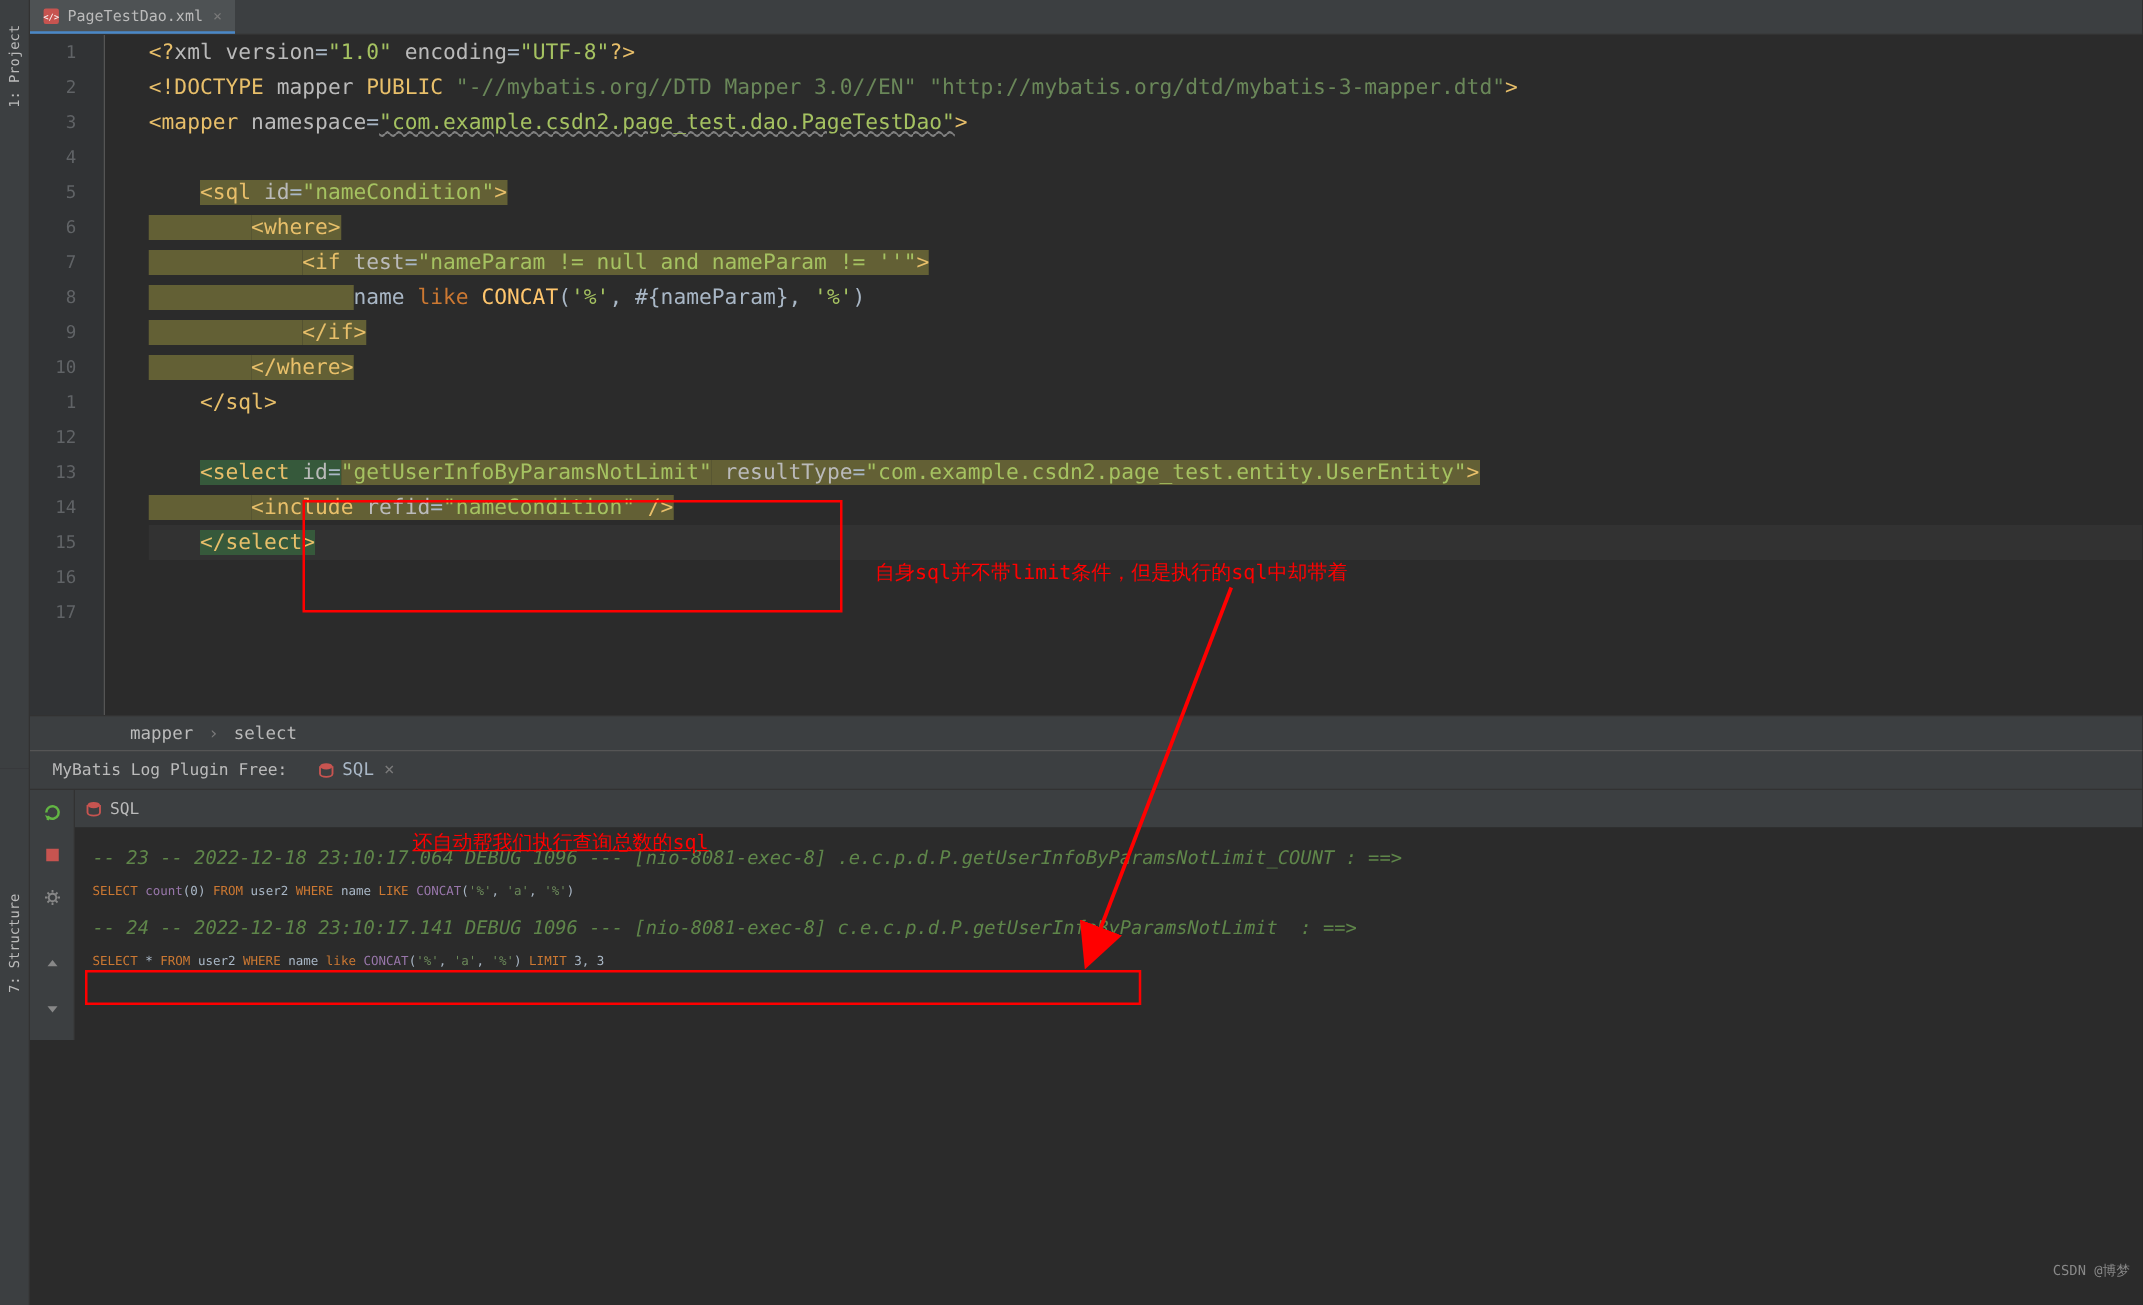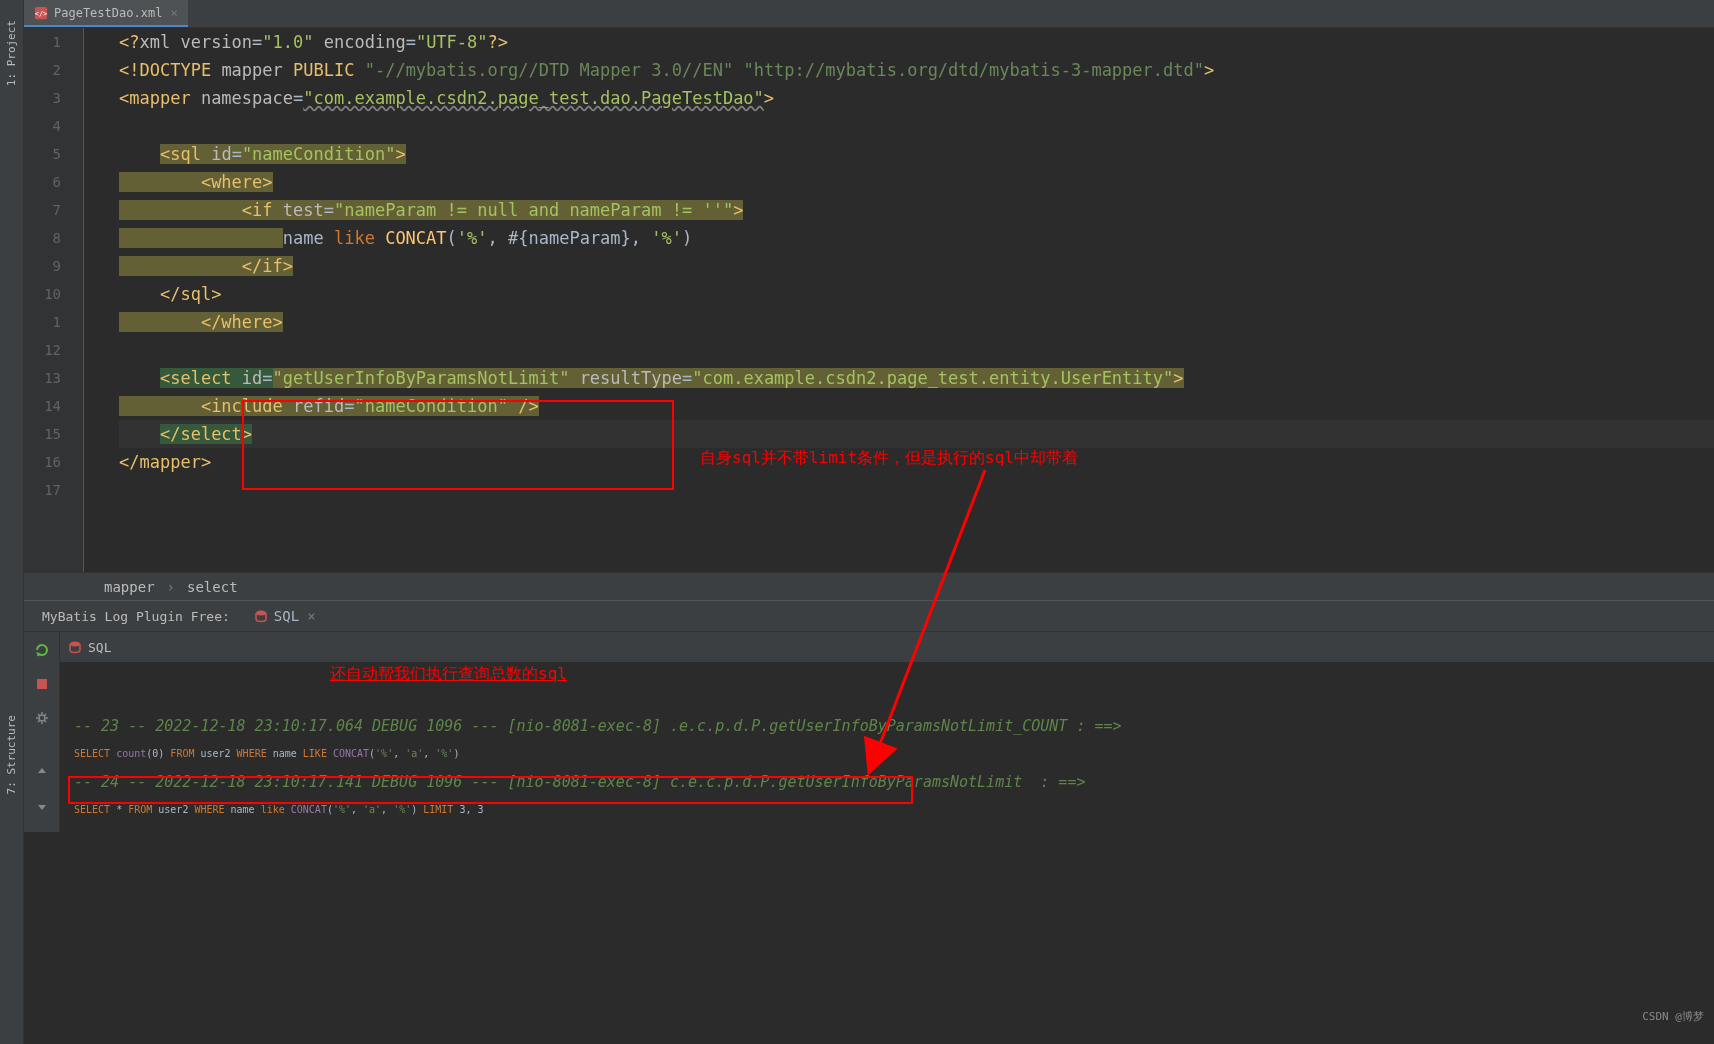--- a/index.html
+++ b/index.html
@@ -111,21 +111,21 @@
 
 .log-header {
   position: absolute; left: 60px; top: 632px; right: 0; height: 30px;
   background: #3c3f41; display: flex; align-items: center; padding-left: 8px;
   color: #bbbbbb; font-size: 13px;
 }
 
 
 .log-content {
   position: absolute; left: 60px; top: 662px; right: 0; bottom: 0;
-  background: #2b2b2b; padding: 10px 14px; margin-top: 40px;
+  background: #2b2b2b; padding: 10px 14px;
 }
 .log-line { font-size: 15px; font-style: italic; line-height: 28px; color: #5f864a; white-space: pre; }
 .log-sql { font-size: 10px; line-height: 28px; color: #cc7832; font-style: normal; }
 .log-kw { color: #cc7832; }
 .log-fn { color: #9876aa; }
 .log-id { color: #a9b7c6; font-style: normal; }
 
 
 .red-box1 {
   position: absolute; left: 242px; top: 400px; width: 432px; height: 90px;
@@ -195,27 +195,26 @@
   <div class="code-area">
     <div class="code-line"><span class="tag">&lt;?</span><span class="attr-name">xml version</span><span class="punct">=</span><span class="str">"1.0"</span><span class="attr-name"> encoding</span><span class="punct">=</span><span class="str">"UTF-8"</span><span class="tag">?&gt;</span></div>
     <div class="code-line"><span class="tag">&lt;!</span><span class="tag">DOCTYPE </span><span class="attr-name">mapper </span><span class="tag">PUBLIC </span><span class="quoted">"-//mybatis.org//DTD Mapper 3.0//EN"</span><span> </span><span class="quoted">"http://mybatis.org/dtd/mybatis-3-mapper.dtd"</span><span class="tag">&gt;</span></div>
     <div class="code-line"><span class="tag">&lt;mapper </span><span class="attr-name">namespace</span><span class="punct">=</span><span class="str underline">"com.example.csdn2.page_test.dao.PageTestDao"</span><span class="tag">&gt;</span></div>
     <div class="code-line"></div>
     <div class="code-line">    <span class="hl-olive"><span class="tag">&lt;sql </span><span class="attr-name">id</span><span class="punct">=</span><span class="str">"nameCondition"</span><span class="tag">&gt;</span></span></div>
     <div class="code-line"><span class="hl-olive">        </span><span class="hl-olive tag">&lt;where&gt;</span></div>
     <div class="code-line"><span class="hl-olive">            </span><span class="hl-olive"><span class="tag">&lt;if </span><span class="attr-name">test</span><span class="punct">=</span><span class="str">"nameParam != null and nameParam != ''"</span><span class="tag">&gt;</span></span></div>
     <div class="code-line"><span class="hl-olive">                </span><span class="txt">name </span><span class="kw">like </span><span class="fn">CONCAT</span><span class="txt">(</span><span class="str">'%'</span><span class="txt">, #{nameParam}, </span><span class="str">'%'</span><span class="txt">)</span></div>
     <div class="code-line"><span class="hl-olive">            </span><span class="hl-olive tag">&lt;/if&gt;</span></div>
+    <div class="code-line"><span class="hl-olive">        </span><span class="hl-olive tag">&lt;/where&gt;</span></div>
     <div class="code-line">    <span class="tag">&lt;/sql&gt;</span></div>
-    <div class="code-line"><span class="hl-olive">        </span><span class="hl-olive tag">&lt;/where&gt;</span></div>
     <div class="code-line"></div>
     <div class="code-line">    <span class="hl-teal"><span class="tag">&lt;select </span><span class="attr-name">id</span><span class="punct">=</span></span><span class="hl-olive str">"getUserInfoByParamsNotLimit"</span><span class="hl-olive"><span class="attr-name"> resultType</span><span class="punct">=</span><span class="str">"com.example.csdn2.page_test.entity.UserEntity"</span><span class="tag">&gt;</span></span></div>
     <div class="code-line"><span class="hl-olive">        </span><span class="hl-olive"><span class="tag">&lt;include </span><span class="attr-name">refid</span><span class="punct">=</span><span class="str">"nameCondition"</span><span class="tag"> /&gt;</span></span></div>
     <div class="code-line current-line">    <span class="hl-teal tag">&lt;/select&gt;</span></div>
-    <div class="code-line"><span class="tag">&lt;/mapper&gt;</span></div>
   </div>
 </div>
 
 <div class="breadcrumb">
   <span>mapper</span>
   <span class="bc-sep">›</span>
   <span>select</span>
 </div>
 
 <div class="bottom-tabs">

